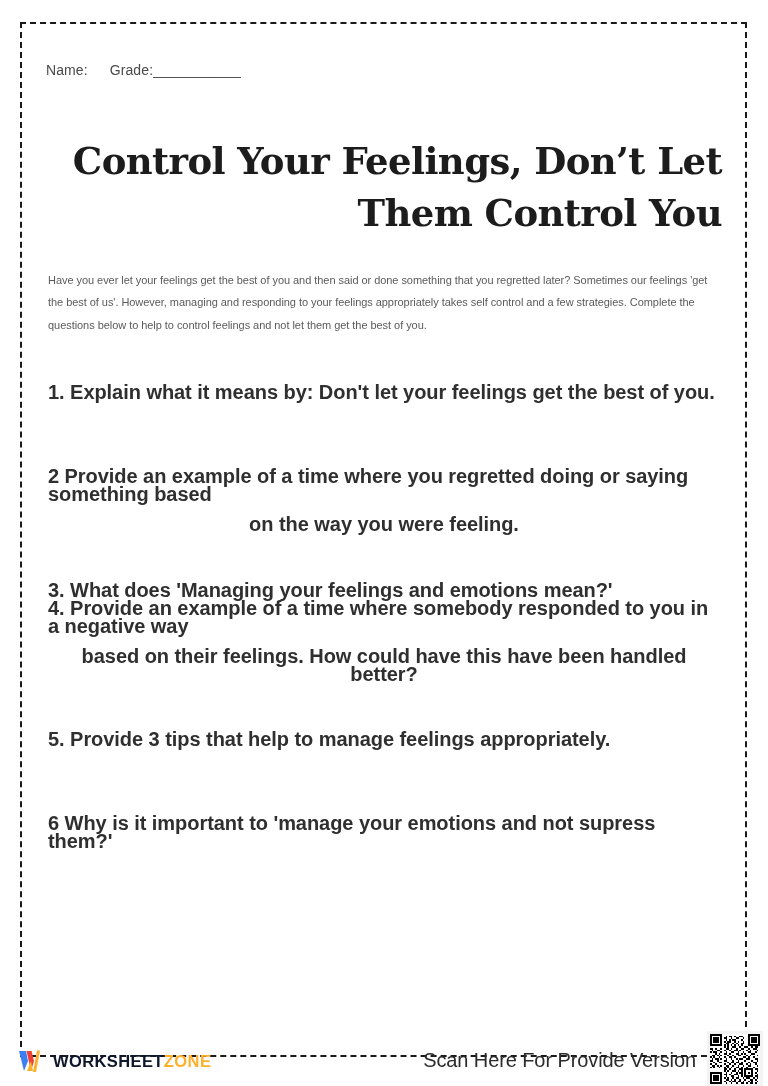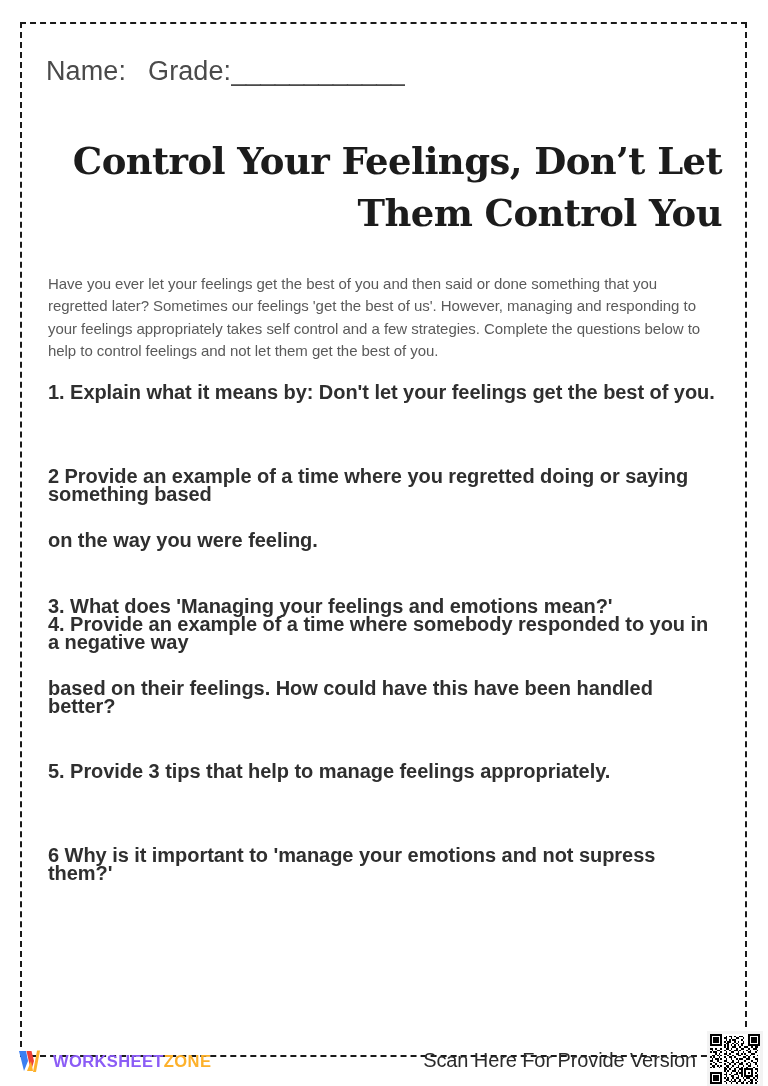--- a/index.html
+++ b/index.html
@@ -24,26 +24,26 @@
     height: 1035px;
     border: 2px dashed #1a1a1a;
     box-sizing: border-box;
     background: transparent;
   }
 
   
   #namegrade-row {
     position: absolute;
     left: 46px;
-    top: 56px;
+    top: 62px;
     width: 676px;
     height: 30px;
     display: flex;
     align-items: baseline;
-    font-size: 27px;
+    font-size: 14px;
     color: #4a4a4a;
     letter-spacing: 0.1px;
     white-space: nowrap;
   }
   .fieldlabel { color: #4a4a4a; }
   .fieldrule {
     color: #4a4a4a;
     letter-spacing: -0.5px;
     overflow: hidden;
   }
@@ -64,41 +64,41 @@
     color: #1c1c1c;
     letter-spacing: -0.6px;
   }
 
   
   #intro-paragraph {
     position: absolute;
     left: 48px;
     top: 258px;
     width: 668px;
-    font-size: 15px;
+    font-size: 11px;
     line-height: 22.4px;
     color: #5a5a5a;
     letter-spacing: -0.05px;
   }
 
   
   #questions-list {
     position: absolute;
     left: 48px;
     top: 383px;
     width: 672px;
   }
   .question-block {
     font-size: 20px;
     color: #2f2f2f;
     font-weight: 600;
     letter-spacing: -0.05px;
   }
   .question-line { line-height: 18px; }
-  .question-line + .question-line { margin-top: 28px; }
+  .question-line + .question-line { margin-top: 12px; text-align: center; }
 
   
   #footer-bar {
     position: absolute;
     left: 0;
     top: 1040px;
     width: 768px;
     height: 46px;
   }
   #brand-logo {
@@ -108,21 +108,21 @@
     display: flex;
     align-items: center;
     height: 26px;
   }
   #logo-mark { width: 30px; height: 24px; margin-right: 5px; }
   #brand-wordmark {
     font-size: 16.5px;
     font-weight: bold;
     letter-spacing: 0.4px;
   }
-  #brand-worksheet { color: #8b5cf6; text-align: center; }
+  #brand-worksheet { color: #0f172a; text-align: center; }
   #brand-zone { color: #fdb12b; }
 
   #scan-caption {
     position: absolute;
     right: 72px;
     top: 9px;
     font-size: 20px;
     color: #2b2b2b;
     letter-spacing: -0.1px;
     white-space: nowrap;

